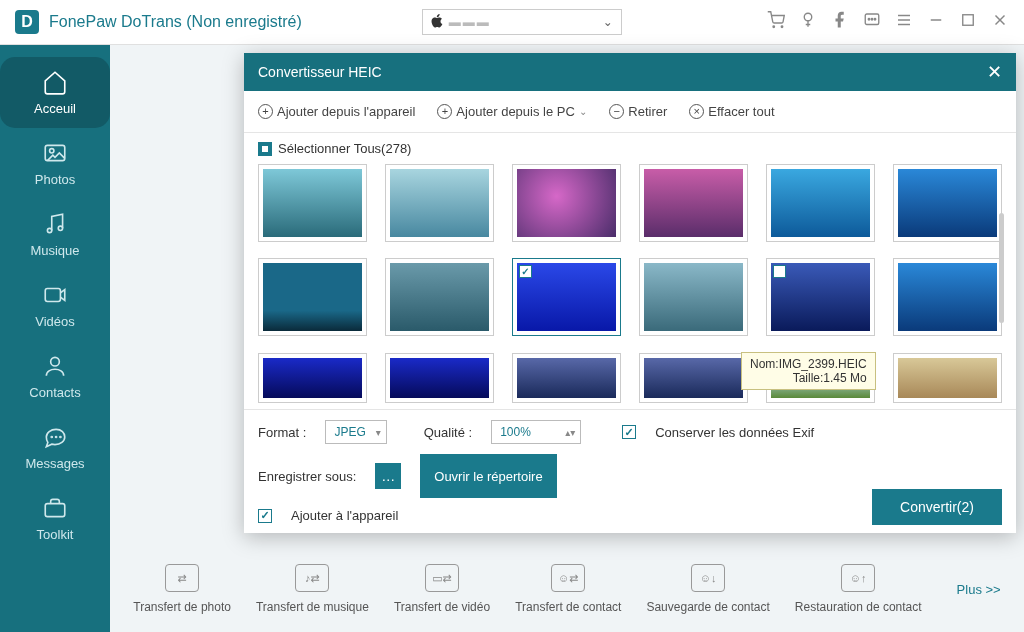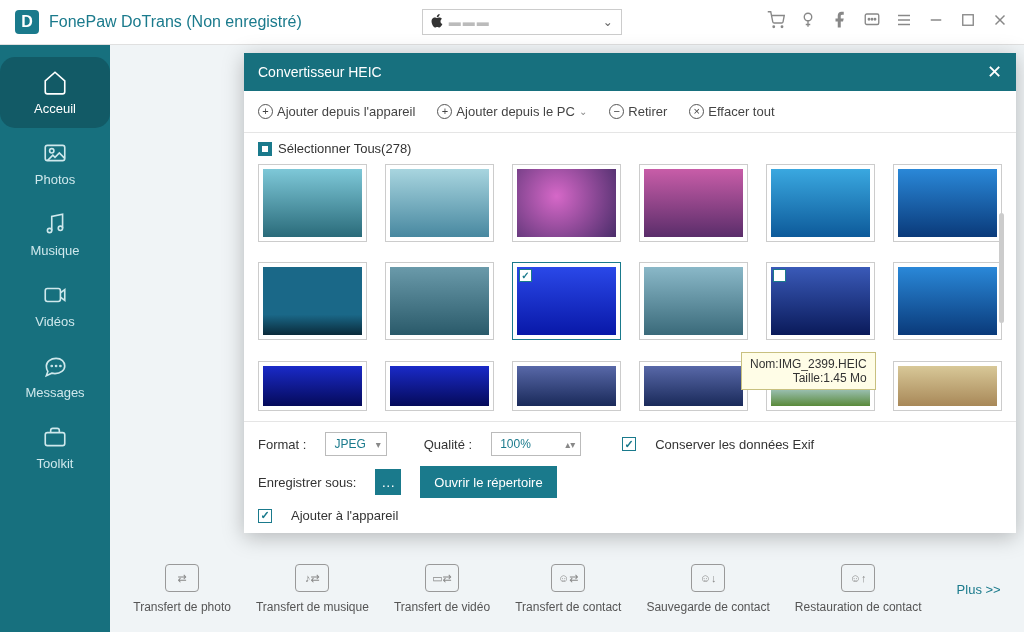--- a/index.html
+++ b/index.html
@@ -48,21 +48,21 @@
 .thumb .tchk.on::after { content:"✓"; color:#1a7a8c; font-size:10px; font-weight:bold; }
 
 .tooltip { position: absolute; background: #fffde7; border: 1px solid #c8c080; padding: 4px 8px; font-size: 12px; color: #333; white-space: nowrap; z-index: 5; }
 
 .dialog-footer { border-top: 1px solid #e5e5e5; padding: 10px 14px; font-size: 13px; color: #333; position: relative; }
 .footer-row { display: flex; align-items: center; gap: 19px; margin-bottom: 10px; }
 .sel { border: 1px solid #bbb; height: 24px; padding: 0 20px 0 8px; display: inline-flex; align-items: center; font-size: 12px; position: relative; min-width: 55px; color:#1a7a8c; }
 .sel .arr { position: absolute; right: 5px; color:#888; font-size:10px; }
 .path-input { border: 1px solid #bbb; height: 26px; width: 310px; padding: 0 8px; font-size: 12px; color: #444; display: inline-flex; align-items: center; }
 .dots-btn { width: 26px; height: 26px; background: #1a7a8c; color: #fff; display: inline-flex; align-items: center; justify-content: center; font-size: 14px; cursor: pointer; }
-.teal-btn { background: #1a7a8c; color: #fff; height: 32px; padding: 0 14px; display: inline-flex; align-items: center; font-size: 13px; cursor: pointer; border: none; }
+.teal-btn { background: #1a7a8c; color: #fff; height: 44px; padding: 0 14px; display: inline-flex; align-items: center; font-size: 13px; cursor: pointer; border: none; }
 .convert-btn { position: absolute; right: 14px; bottom: 8px; width: 130px; height: 36px; background: #1a7a8c; color: #fff; border: none; font-size: 14px; cursor: pointer; }
 
 .scroll-ind { position:absolute; right:12px; top:160px; width:5px; height:110px; background:#ccc; border-radius:3px; }
 
 
 .p-water1 { background: linear-gradient(#7ec8d8, #2a6b7a); }
 .p-water2 { background: linear-gradient(#a8d5df, #4888a0); }
 .p-coral  { background: radial-gradient(circle at 40% 40%, #d668c8, #4a2d6a); }
 .p-fishp  { background: linear-gradient(#c85da8, #5a2d6a); }
 .p-shark  { background: linear-gradient(#3aa8e0, #0d5a9a); }
@@ -156,20 +156,27 @@
     </div>
     <div class="sidebar-item">
       <svg viewBox="0 0 24 24">
           <rect x="3" y="6" width="14" height="12" rx="2"></rect>
           <path d="M17 10l4-3v10l-4-3"></path>
         </svg>
       <span>Vidéos</span>
     </div>
     <div class="sidebar-item">
       <svg viewBox="0 0 24 24">
+          <circle cx="12" cy="8" r="4"></circle>
+          <path d="M4 21c0-4 4-6 8-6s8 2 8 6"></path>
+        </svg>
+      <span>Contacts</span>
+    </div>
+    <div class="sidebar-item">
+      <svg viewBox="0 0 24 24">
           <path d="M21 12c0 4-4 7-9 7-1 0-2-.1-3-.4L4 21l1.4-4C4.5 15.7 4 14 4 12c0-4 4-7 9-7s8 3 8 7z"></path>
           <circle cx="9" cy="12" r="0.5" fill="currentColor"></circle>
           <circle cx="13" cy="12" r="0.5" fill="currentColor"></circle>
           <circle cx="17" cy="12" r="0.5" fill="currentColor"></circle>
         </svg>
       <span>Messages</span>
     </div>
     <div class="sidebar-item">
       <svg viewBox="0 0 24 24">
           <rect x="3" y="8" width="18" height="12" rx="2"></rect>
@@ -326,17 +333,18 @@
         </div>
         <div class="footer-row">
           <span>Enregistrer sous:</span>
           <span class="dots-btn">…</span>
           <button class="teal-btn">Ouvrir le répertoire</button>
         </div>
         <div class="footer-row" style="margin-bottom:0">
           <span class="chk checked"></span>
           <span>Ajouter à l'appareil</span>
         </div>
+        <button class="convert-btn">Convertir(2)</button>
       </div>
     </div>
 
   </div>
 </div>
 
 </body></html>

